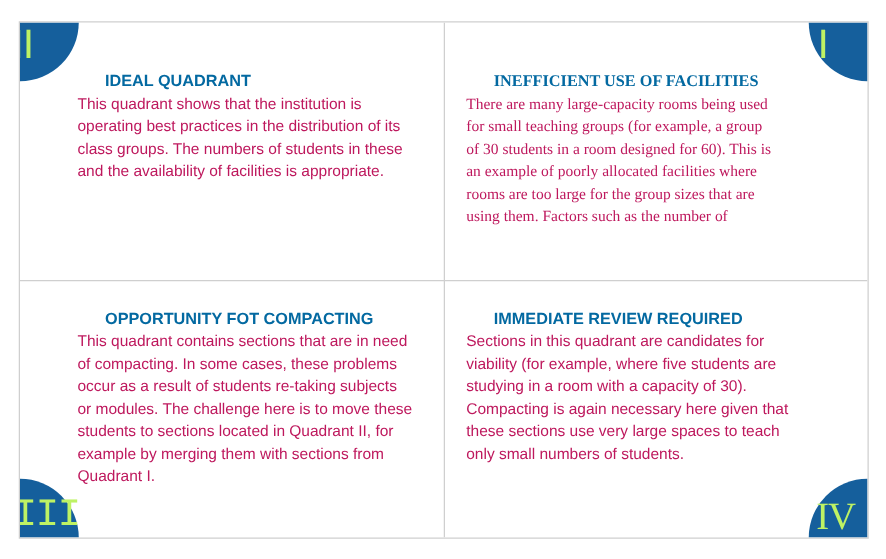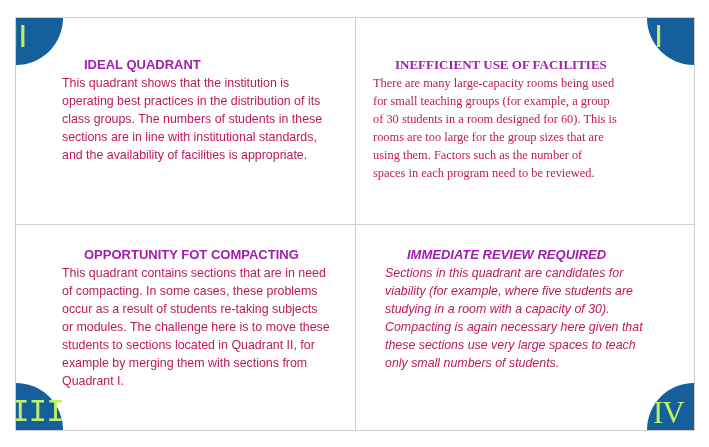--- a/index.html
+++ b/index.html
@@ -47,24 +47,24 @@
     .badge-br { right: 0; bottom: 0; border-top-left-radius: 47px; }
     .badge-br span { transform: translate(6px, 6px); font-family: Liberation Serif, serif; }
 
     .quad {
       position: absolute;
       width: 300px;
     }
     .q2 { left: 46px; top: 38px; }
     .q1 { left: 357px; top: 38px; font-family: Liberation Serif, serif; }
     .q3 { left: 46px; top: 228px; }
-    .q4 { left: 369px; top: 228px; font-style: italic; }
+    .q4 { left: 357px; top: 228px; }
 
     .title {
-      color: #a21caf;
+      color: #0369a1;
       font-weight: bold;
       font-size: 13px;
       line-height: 18px;
       white-space: nowrap;
       padding-left: 22px;
     }
     .body {
       color: #be185d;
       font-size: 12.4px;
       line-height: 18px;
@@ -90,34 +90,33 @@
   <div class="badge badge-br">
       <span>IV</span>
     </div>
 
   <div class="quad q2">
     <div class="title">IDEAL QUADRANT</div>
     <div class="body">
       <span class="ln">This quadrant shows that the institution is</span>
       <span class="ln">operating best practices in the distribution of its</span>
       <span class="ln">class groups. The numbers of students in these</span>
-      <span class="ln">sections are in line with institutional standards,</span>
       <span class="ln">and the availability of facilities is appropriate.</span>
     </div>
   </div>
 
   <div class="quad q1">
     <div class="title">INEFFICIENT USE OF FACILITIES</div>
     <div class="body">
       <span class="ln">There are many large-capacity rooms being used</span>
       <span class="ln">for small teaching groups (for example, a group</span>
       <span class="ln">of 30 students in a room designed for 60). This is</span>
+      <span class="ln">an example of poorly allocated facilities where</span>
       <span class="ln">rooms are too large for the group sizes that are</span>
       <span class="ln">using them. Factors such as the number of</span>
-      <span class="ln">spaces in each program  need to be reviewed.</span>
     </div>
   </div>
 
   <div class="quad q3">
     <div class="title">OPPORTUNITY FOT COMPACTING</div>
     <div class="body">
       <span class="ln">This quadrant contains sections that are in need</span>
       <span class="ln">of compacting. In some cases, these problems</span>
       <span class="ln">occur as a result of students re-taking subjects</span>
       <span class="ln">or modules. The challenge here is to move these</span>

